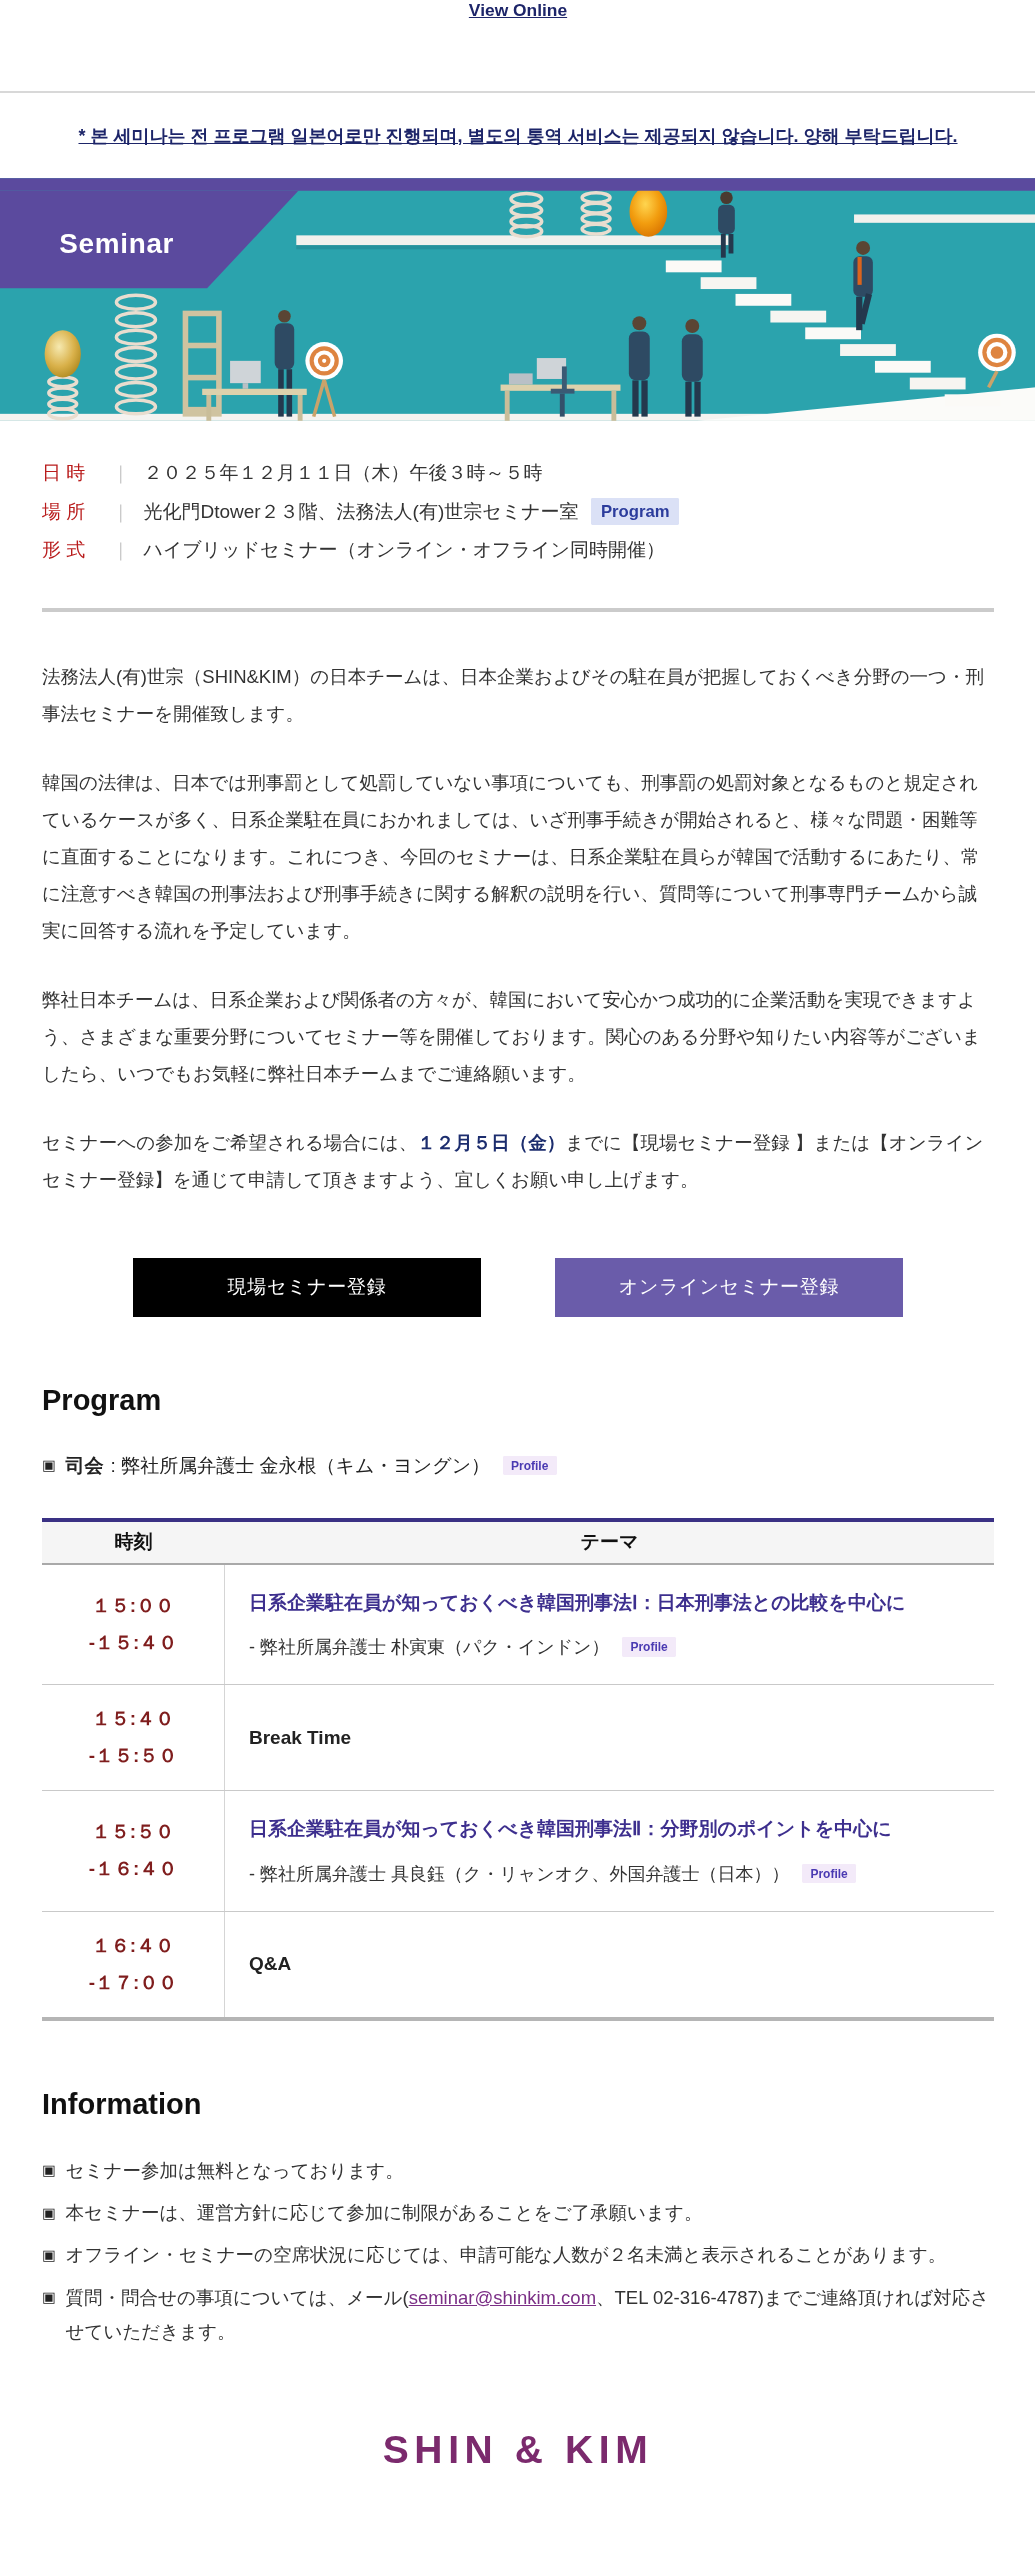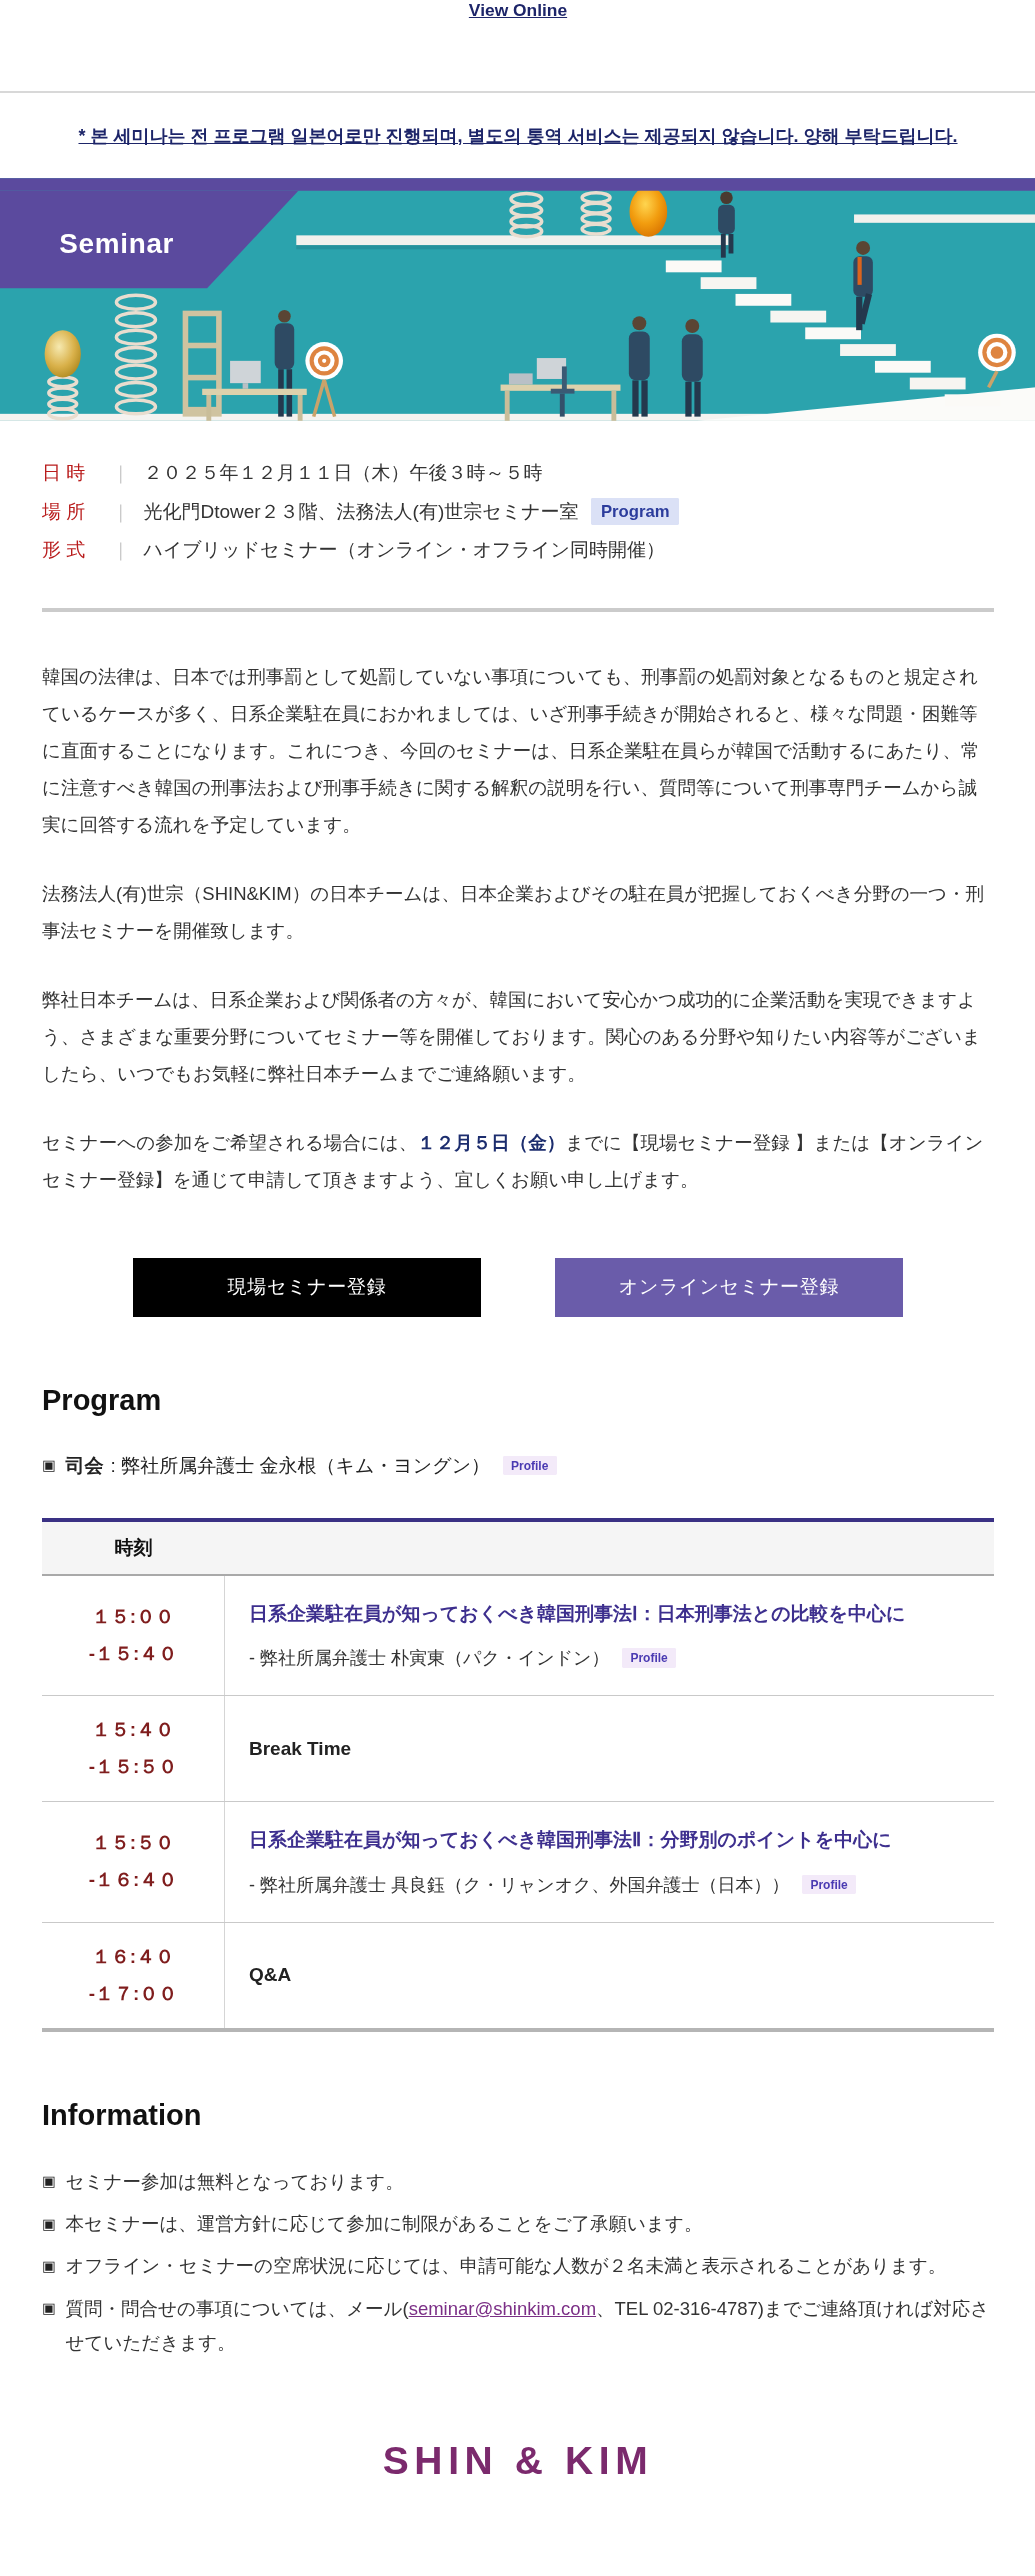--- a/index.html
+++ b/index.html
@@ -71,21 +71,21 @@
   .btn-dark { background: #000000; }
   .btn-purple { background: #6a5caa; }
 
   h2.section { margin: 67px 0 0; font-size: 29px; font-weight: bold; color: #111; }
 
   .moderator { margin-top: 36px; font-size: 19px; color: #222; display: flex; align-items: center; }
   .sq { font-size: 14.6px; margin-right: 9.8px; color: #222; line-height: 1; }
   .mod-label { font-weight: bold; margin-right: 7px; }
 
   .table { margin-top: 39px; border-top: 4.9px solid #3a3184; border-bottom: 4.9px solid #b5b5b5; }
-  .thead { display: flex; background: #f5f5f5; border-bottom: 2.1px solid #a9a9a9; height: 54px; align-items: center; }
+  .thead { display: flex; background: #f5f5f5; border-bottom: 2.1px solid #a9a9a9; height: 43px; align-items: center; }
   .th { font-weight: bold; font-size: 19px; color: #111; text-align: center; }
   .col-time { width: 183px; flex: none; }
   .col-theme { flex: 1; }
   .trow { display: flex; border-bottom: 1.4px solid #c9c9c9; }
   .trow:last-child { border-bottom: none; }
   .tcell.time {
     width: 183px; flex: none; border-right: 1.4px solid #d5d5d5;
     display: flex; flex-direction: column; justify-content: center; align-items: center;
     font-size: 19px; color: #7f1d1d; gap: 11px; padding: 21px 0; font-weight: bold;
   }
@@ -289,42 +289,43 @@
       </div>
       <div class="detail-row">
         <span class="d-label">形 式</span>
         <span class="d-sep">｜</span>
         <span class="d-value">ハイブリッドセミナー（オンライン・オフライン同時開催）</span>
       </div>
     </div>
 
     <hr class="rule">
 
+    <p class="para">法務法人(有)世宗（SHIN&amp;KIM）の日本チームは、日本企業およびその駐在員が把握しておくべき分野の一つ・刑事法セミナーを開催致します。</p>
     <p class="para">韓国の法律は、日本では刑事罰として処罰していない事項についても、刑事罰の処罰対象となるものと規定されているケースが多く、日系企業駐在員におかれましては、いざ刑事手続きが開始されると、様々な問題・困難等に直面することになります。これにつき、今回のセミナーは、日系企業駐在員らが韓国で活動するにあたり、常に注意すべき韓国の刑事法および刑事手続きに関する解釈の説明を行い、質問等について刑事専門チームから誠実に回答する流れを予定しています。</p>
-    <p class="para">法務法人(有)世宗（SHIN&amp;KIM）の日本チームは、日本企業およびその駐在員が把握しておくべき分野の一つ・刑事法セミナーを開催致します。</p>
     <p class="para">弊社日本チームは、日系企業および関係者の方々が、韓国において安心かつ成功的に企業活動を実現できますよう、さまざまな重要分野についてセミナー等を開催しております。関心のある分野や知りたい内容等がございましたら、いつでもお気軽に弊社日本チームまでご連絡願います。</p>
     <p class="para"><span>セミナーへの参加をご希望される場合には、</span><strong class="deadline">１２月５日（金）</strong><span>までに【現場セミナー登録 】または【オンラインセミナー登録】を通じて申請して頂きますよう、宜しくお願い申し上げます。</span></p>
 
     <div class="buttons">
       <a class="btn btn-dark">現場セミナー登録</a>
       <a class="btn btn-purple">オンラインセミナー登録</a>
     </div>
 
     <h2 class="section">Program</h2>
 
     <div class="moderator">
       <span class="sq">▣</span>
       <span class="mod-label">司会</span>
       <span class="mod-text">: 弊社所属弁護士 金永根（キム・ヨングン）</span>
       <span class="badge profile">Profile</span>
     </div>
 
     <div class="table">
       <div class="thead">
         <div class="th col-time">時刻</div>
+        <div class="th col-theme">テーマ</div>
       </div>
 
       <div class="trow">
         <div class="tcell time">
           <div>１５:００</div>
           <div>-１５:４０</div>
         </div>
         <div class="tcell theme">
           <div class="theme-title">日系企業駐在員が知っておくべき韓国刑事法Ⅰ：日本刑事法との比較を中心に</div>
           <div class="theme-speaker">

